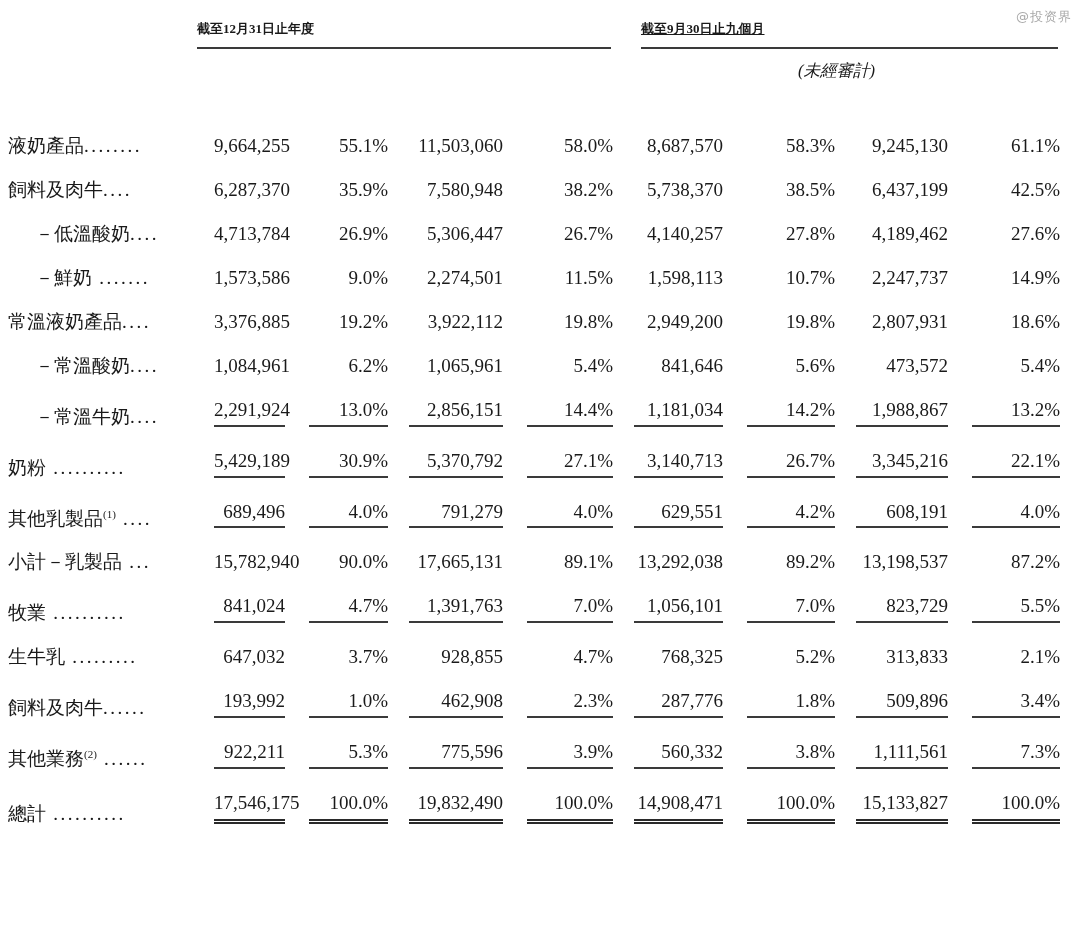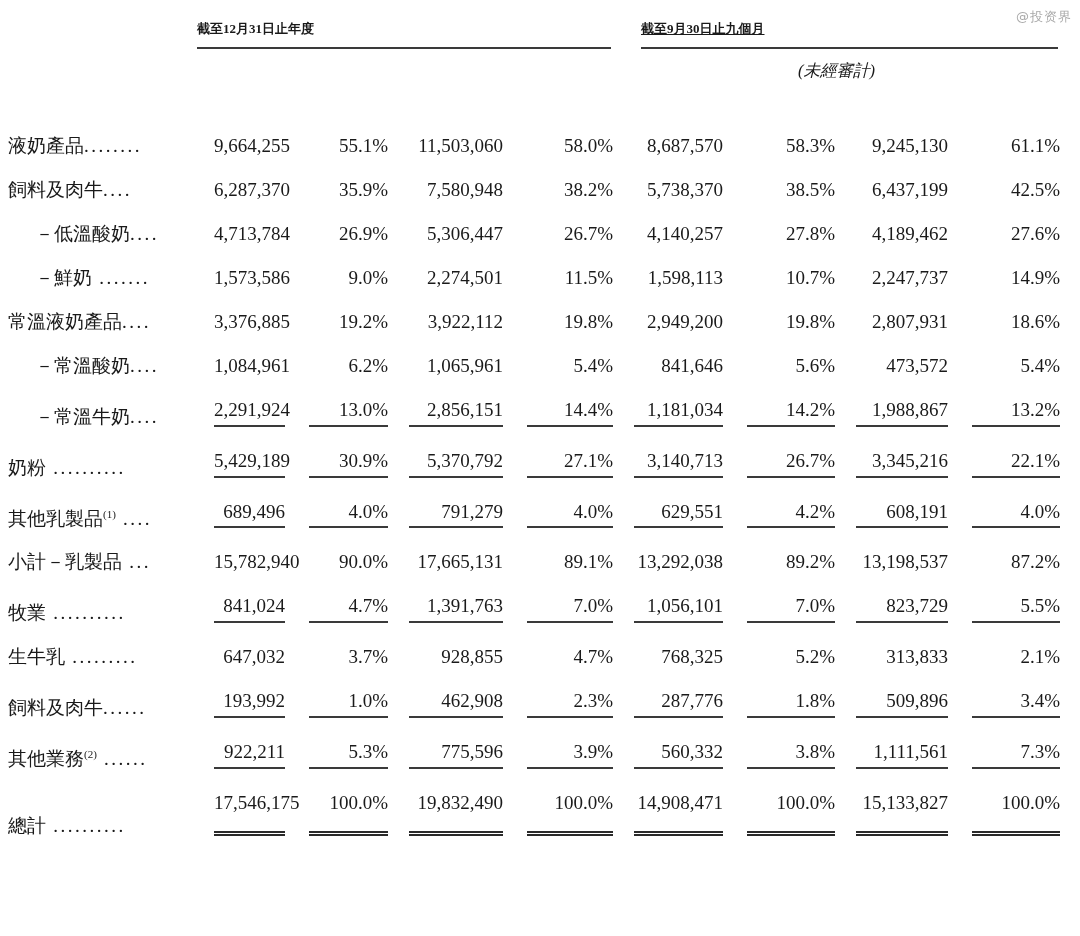--- a/index.html
+++ b/index.html
@@ -43,21 +43,21 @@
   .lbl{text-align:left;white-space:nowrap;overflow:hidden;font-size:19.5px;}
   tr.ind .lbl{padding-left:27px;}
   .lbl sup{font-size:11px;line-height:0;}
   .dots{letter-spacing:2.5px;}
   .num{text-align:right;}
   td.vcol .num{margin-left:21px;}
   td.pcol .num{margin-left:24px;}
   tr.rule-s td{padding-bottom:14px;}
   tr.rule-s .num{border-bottom:2px solid #3a3a3a;padding-bottom:5px;}
   tr.rule-d td{padding-bottom:10px;}
-  tr.rule-d .num{border-bottom:5px double #2a2a2a;padding-bottom:18px;}
+  tr.rule-d .num{border-bottom:5px double #2a2a2a;padding-bottom:6px;}
 </style>
 </head>
 <body>
 
 <div class="watermark">@投资界</div>
 
 <table class="fin">
   <colgroup>
     <col style="width:185px">
       <col style="width:92px">

